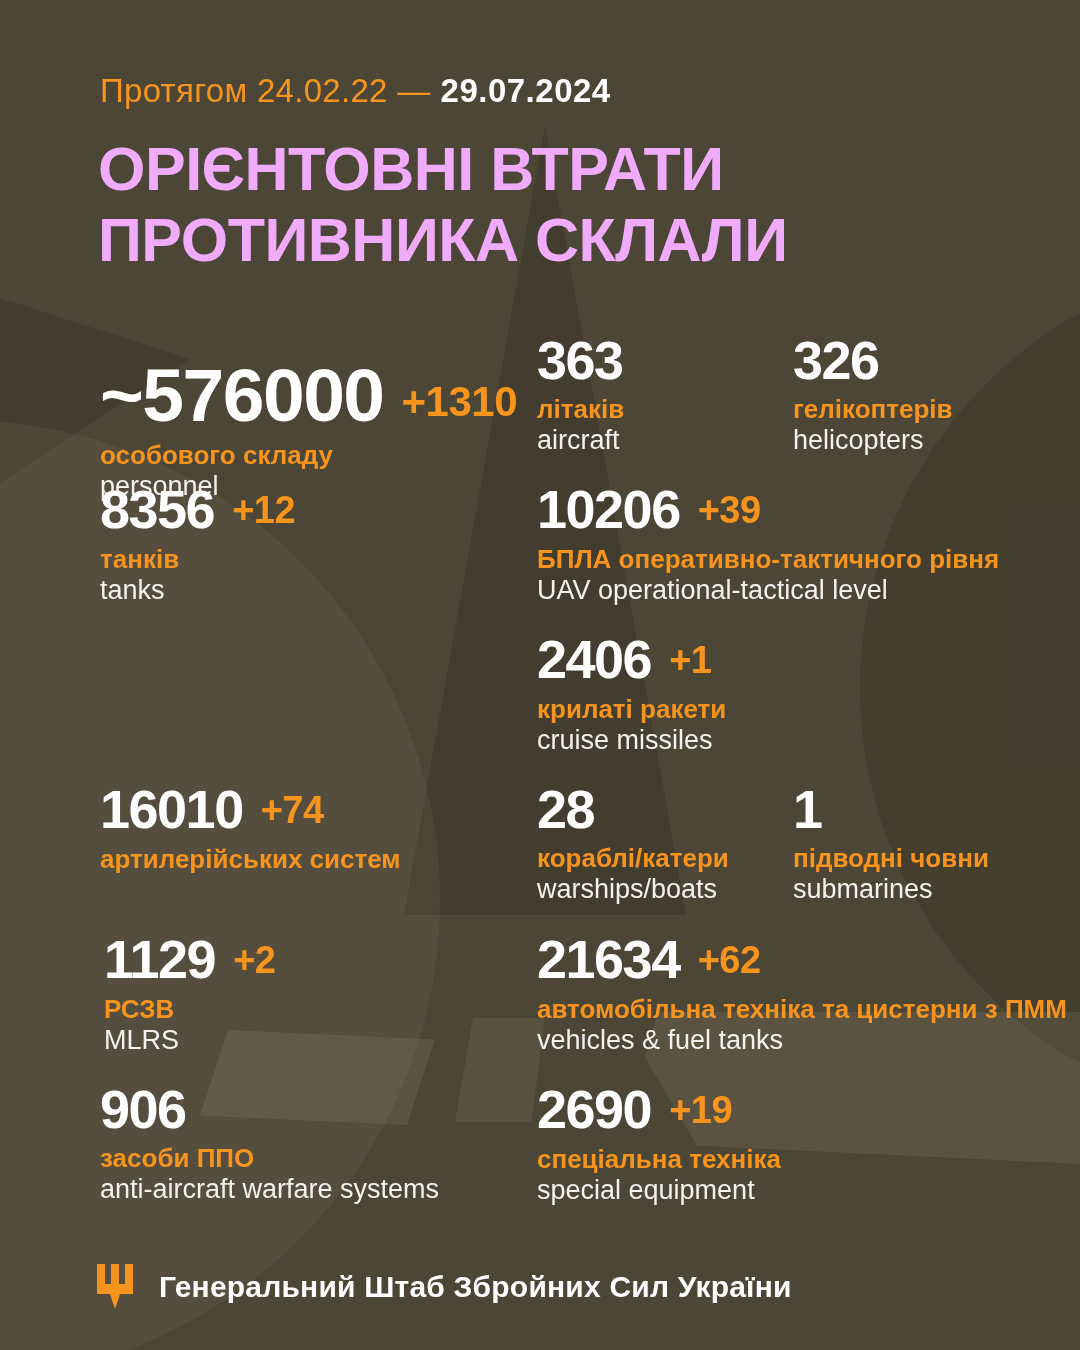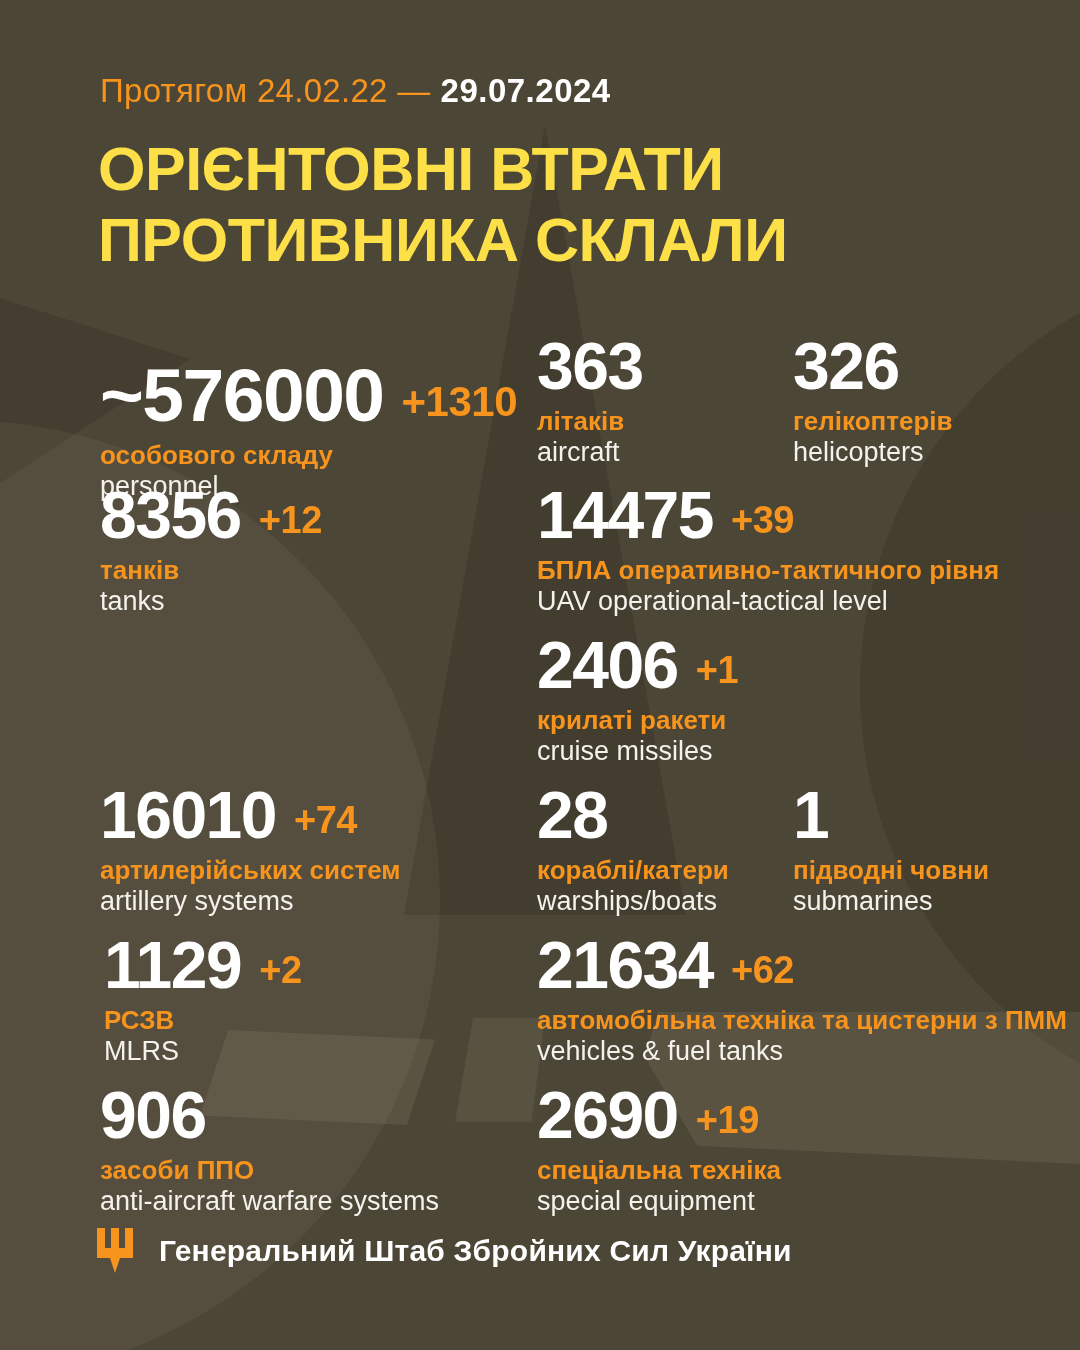--- a/index.html
+++ b/index.html
@@ -36,34 +36,34 @@
   .date-line{
     position:absolute;left:100px;top:72px;
     font-size:33px;font-weight:400;color:#F7941D;letter-spacing:0.3px;
     white-space:nowrap;
   }
   .date-line .date-end{font-weight:700;color:#FFFFFF;margin-left:10px;letter-spacing:0.5px;}
 
   .title{
     position:absolute;left:98px;top:134px;
     font-size:61px;line-height:71px;font-weight:700;
-    color:#fde047;letter-spacing:-0.5px;white-space:nowrap;
+    color:#f0abfc;letter-spacing:-0.5px;white-space:nowrap;
   }
 
   .cell{position:absolute;white-space:nowrap;}
   .num-row{display:flex;align-items:baseline;gap:18px;}
-  .num{font-size:66px;line-height:1;font-weight:700;color:#FFFFFF;letter-spacing:-1.5px;}
+  .num{font-size:54px;line-height:1;font-weight:700;color:#FFFFFF;letter-spacing:-1.5px;}
   .delta{font-size:38px;font-weight:700;color:#F7941D;letter-spacing:-0.5px;
          transform:translateY(-5px);text-align:center;}
   .cell.big .num{font-size:75px;margin-top:33px;}
   .cell.big .delta{font-size:42px;}
   .lbl-uk{margin-top:7px;font-size:26px;line-height:31px;font-weight:700;color:#F7941D;}
   .lbl-en{font-size:27px;line-height:31px;font-weight:400;color:#F4F2EC;}
 
-  .footer{position:absolute;left:97px;top:1228px;display:flex;align-items:center;gap:26px;}
+  .footer{position:absolute;left:97px;top:1264px;display:flex;align-items:center;gap:26px;}
   .footer .org{font-size:30px;font-weight:700;color:#FFFFFF;letter-spacing:0.2px;}
   .trident{width:36px;height:46px;display:block;}
 </style>
 </head>
 <body>
 
 <div id="poster">
 
   <div class="shape" id="wm-circle-right"></div>
   <div class="shape" id="wm-spike"></div>
@@ -110,21 +110,21 @@
     <div class="num-row">
         <span class="num">8356</span>
         <span class="delta">+12</span>
       </div>
     <div class="lbl-uk">танків</div>
     <div class="lbl-en">tanks</div>
   </div>
 
   <div class="cell" style="left:537px;top:482px">
     <div class="num-row">
-        <span class="num">14475</span>
+        <span class="num">10206</span>
         <span class="delta">+39</span>
       </div>
     <div class="lbl-uk">БПЛА оперативно-тактичного рівня</div>
     <div class="lbl-en">UAV operational-tactical level</div>
   </div>
 
 
   <div class="cell" style="left:537px;top:632px">
     <div class="num-row">
         <span class="num">2406</span>
@@ -133,21 +133,20 @@
     <div class="lbl-uk">крилаті ракети</div>
     <div class="lbl-en">cruise missiles</div>
   </div>
 
   <div class="cell" style="left:100px;top:782px">
     <div class="num-row">
         <span class="num">16010</span>
         <span class="delta">+74</span>
       </div>
     <div class="lbl-uk">артилерійських систем</div>
-    <div class="lbl-en">artillery systems</div>
   </div>
 
   <div class="cell" style="left:537px;top:782px">
     <div class="num-row">
         <span class="num">28</span>
       </div>
     <div class="lbl-uk">кораблі/катери</div>
     <div class="lbl-en">warships/boats</div>
   </div>
 

